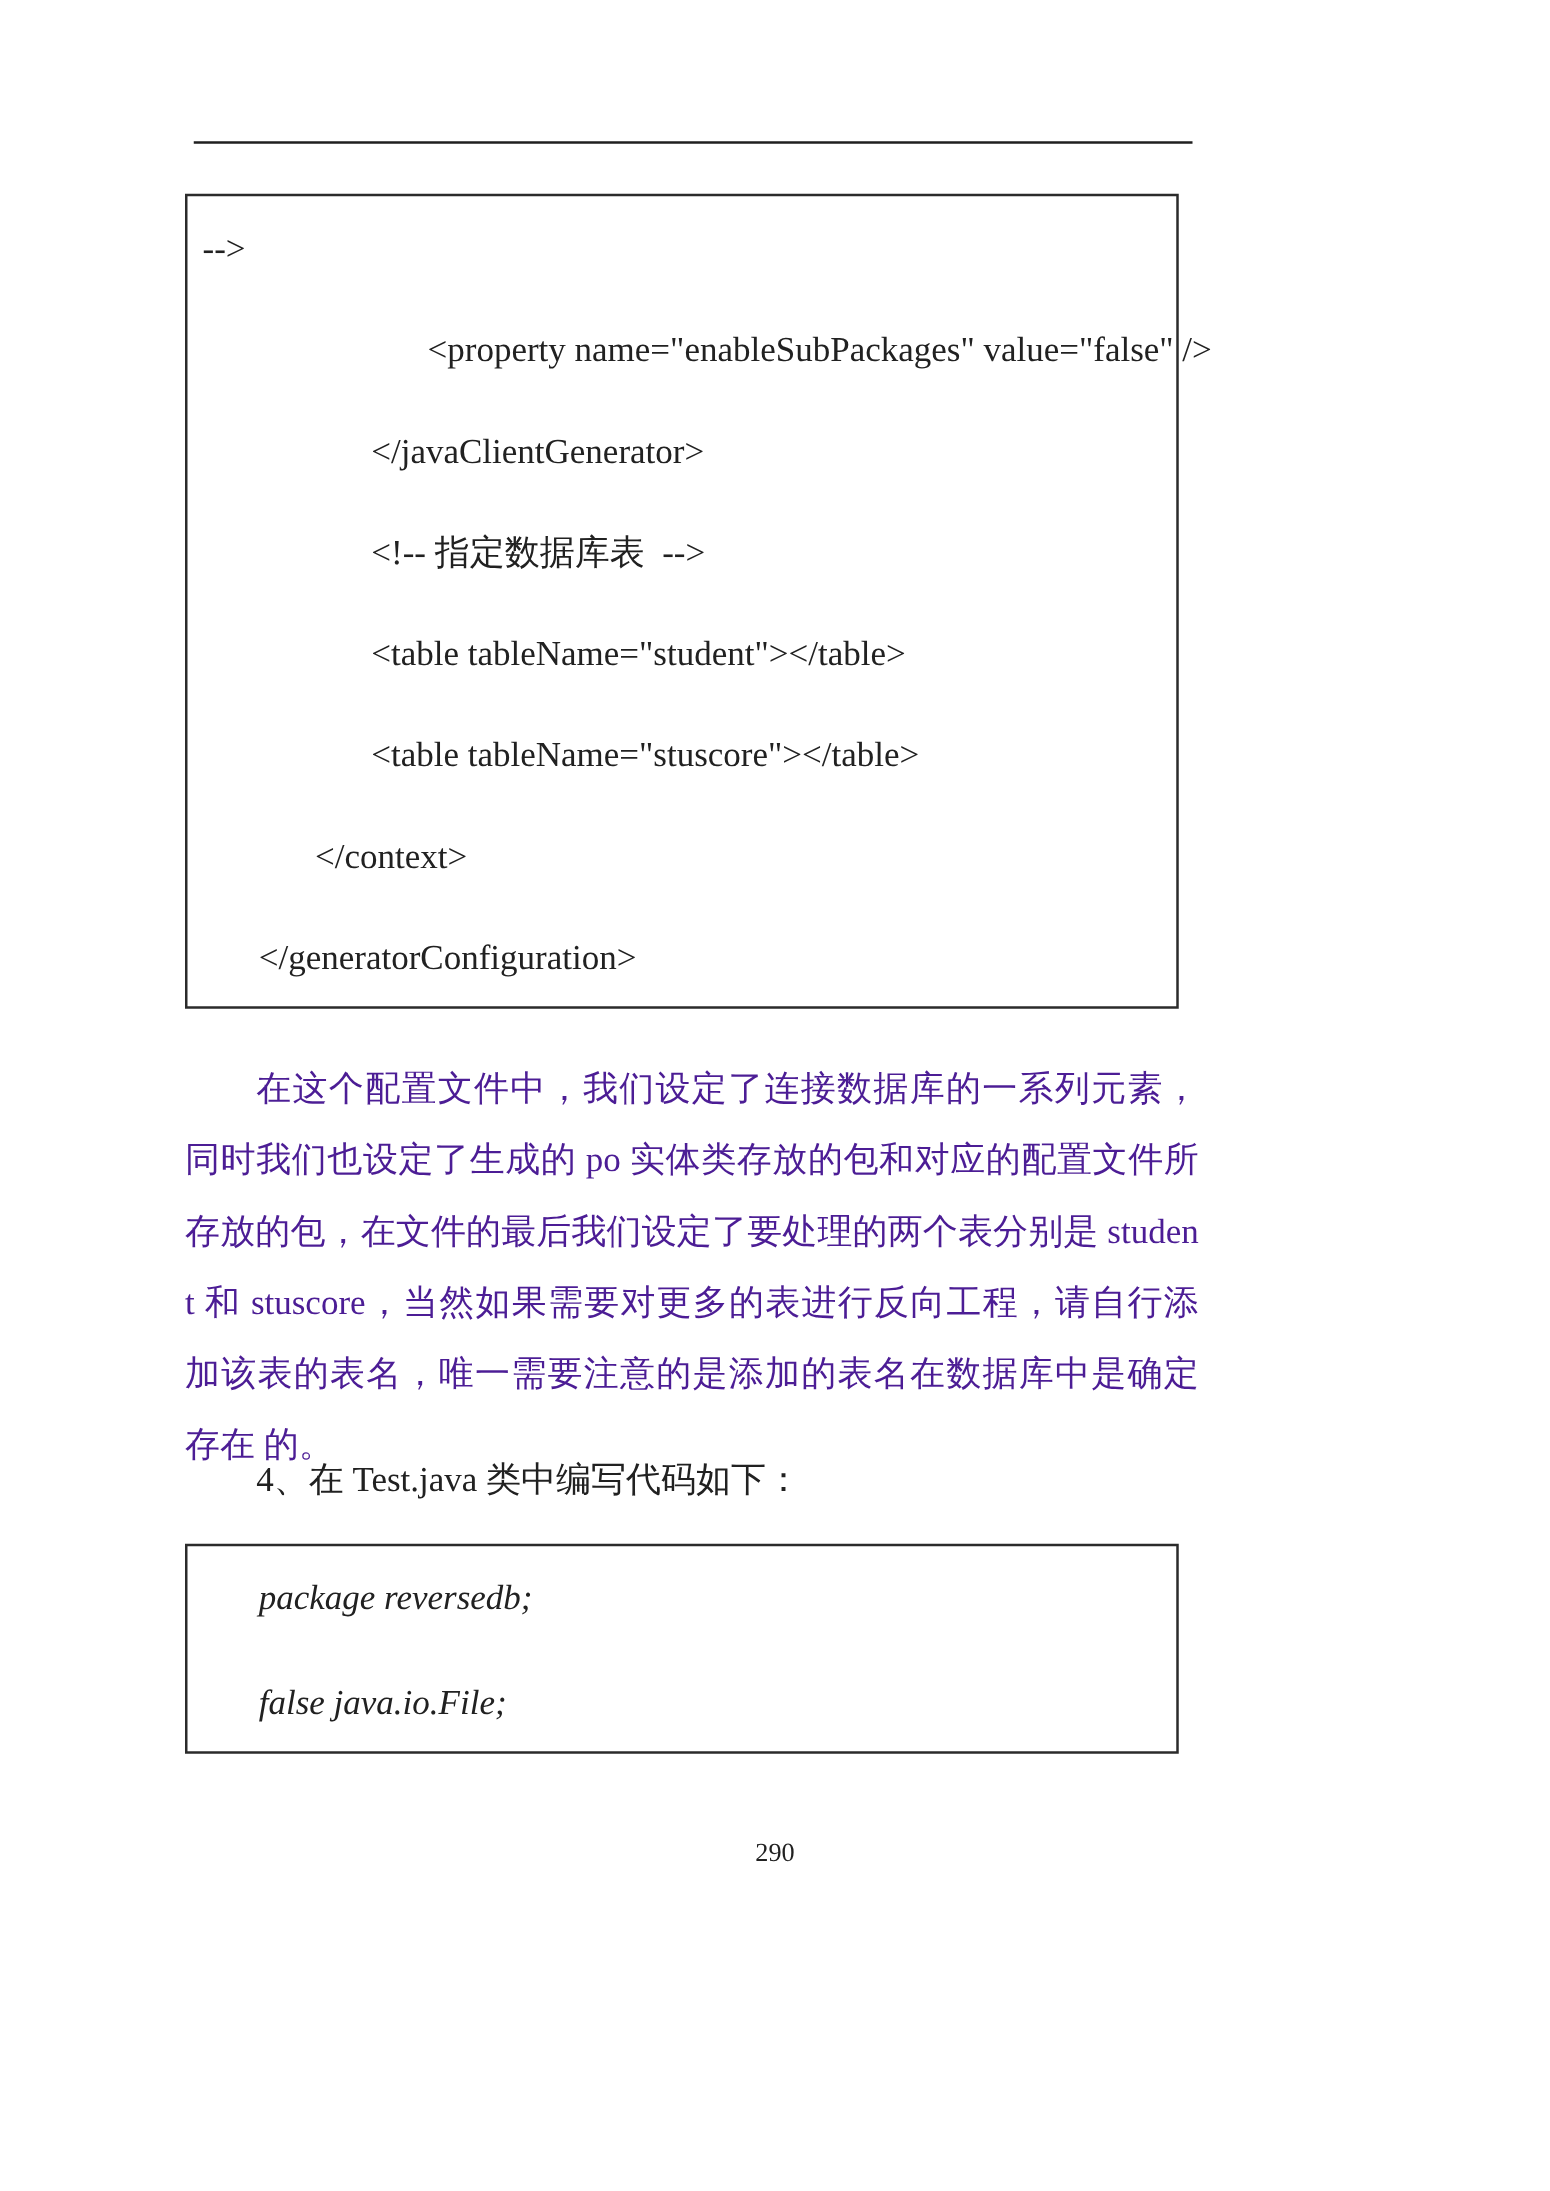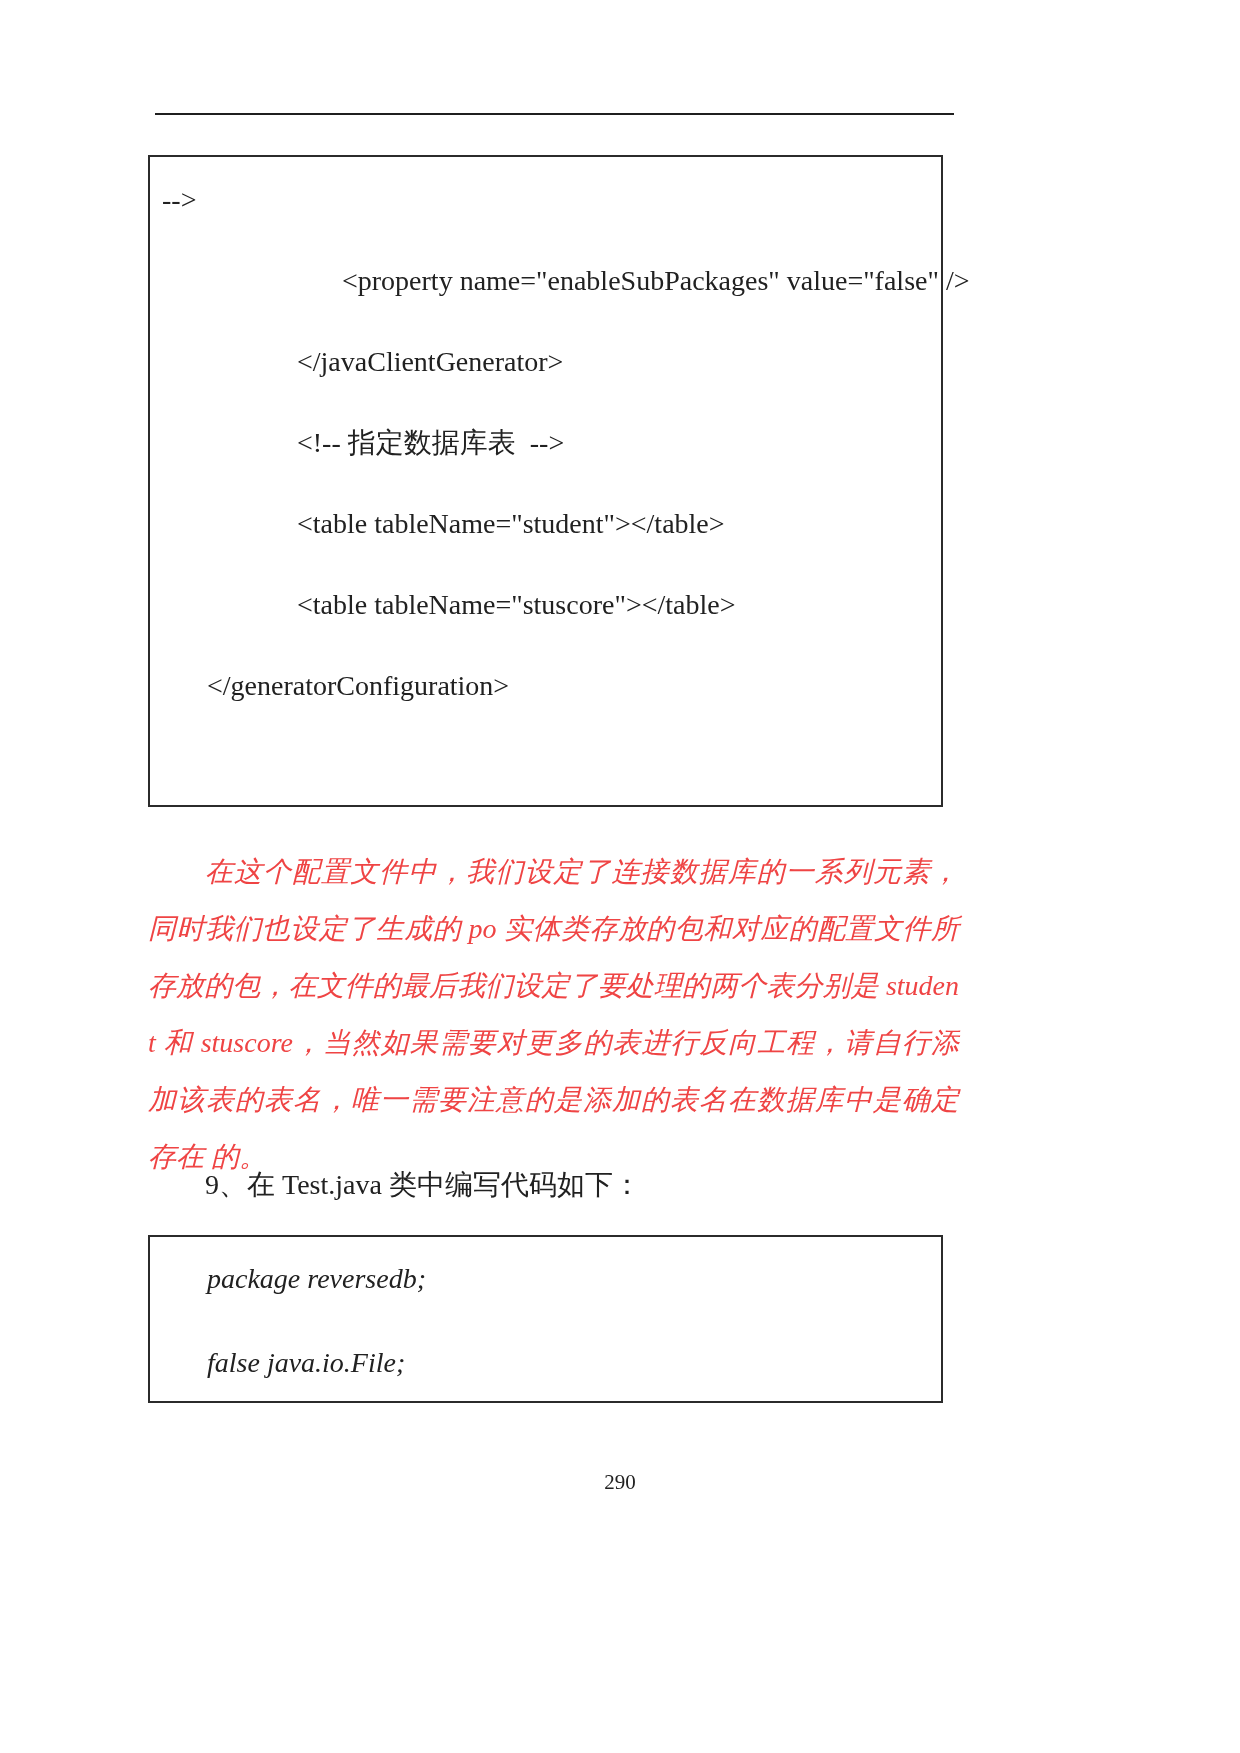--- a/index.html
+++ b/index.html
@@ -58,23 +58,22 @@
   }
   .body-para {
     position: absolute;
     left: 148px;
     top: 843px;
     width: 811px;
     font-size: 28px;
     line-height: 57px;
     text-align: justify;
     text-indent: 57px;
-    color: #ef4444;
+    color: #4c1d95;
     word-break: break-all;
-    font-style: italic;
   }
   .step-heading {
     position: absolute;
     left: 148px;
     top: 1165px;
     width: 811px;
     font-size: 28px;
     line-height: 40px;
     text-indent: 57px;
     color: #212121;
@@ -96,26 +95,27 @@
 
   <hr class="top-rule">
 
   <div class="code-box code-box-1">
     <pre class="code-line">--&gt;</pre>
     <pre class="code-line">				&lt;property name="enableSubPackages" value="false" /&gt;</pre>
     <pre class="code-line">			&lt;/javaClientGenerator&gt;</pre>
     <pre class="code-line">			&lt;!-- 指定数据库表  --&gt;</pre>
     <pre class="code-line">			&lt;table tableName="student"&gt;&lt;/table&gt;</pre>
     <pre class="code-line">			&lt;table tableName="stuscore"&gt;&lt;/table&gt;</pre>
+    <pre class="code-line">		&lt;/context&gt;</pre>
     <pre class="code-line">	&lt;/generatorConfiguration&gt;</pre>
   </div>
 
   <p class="body-para">在这个配置文件中，我们设定了连接数据库的一系列元素，同时我们也设定了生成的 po 实体类存放的包和对应的配置文件所存放的包，在文件的最后我们设定了要处理的两个表分别是 student 和 stuscore，当然如果需要对更多的表进行反向工程，请自行添加该表的表名，唯一需要注意的是添加的表名在数据库中是确定存在 的。</p>
 
-  <p class="step-heading">9、在 Test.java 类中编写代码如下：</p>
+  <p class="step-heading">4、在 Test.java 类中编写代码如下：</p>
 
   <div class="code-box code-box-2">
     <pre class="code-line">	package reversedb;</pre>
     <pre class="code-line">	false java.io.File;</pre>
   </div>
 
   <div class="page-number">290</div>
 
 </div>
 

